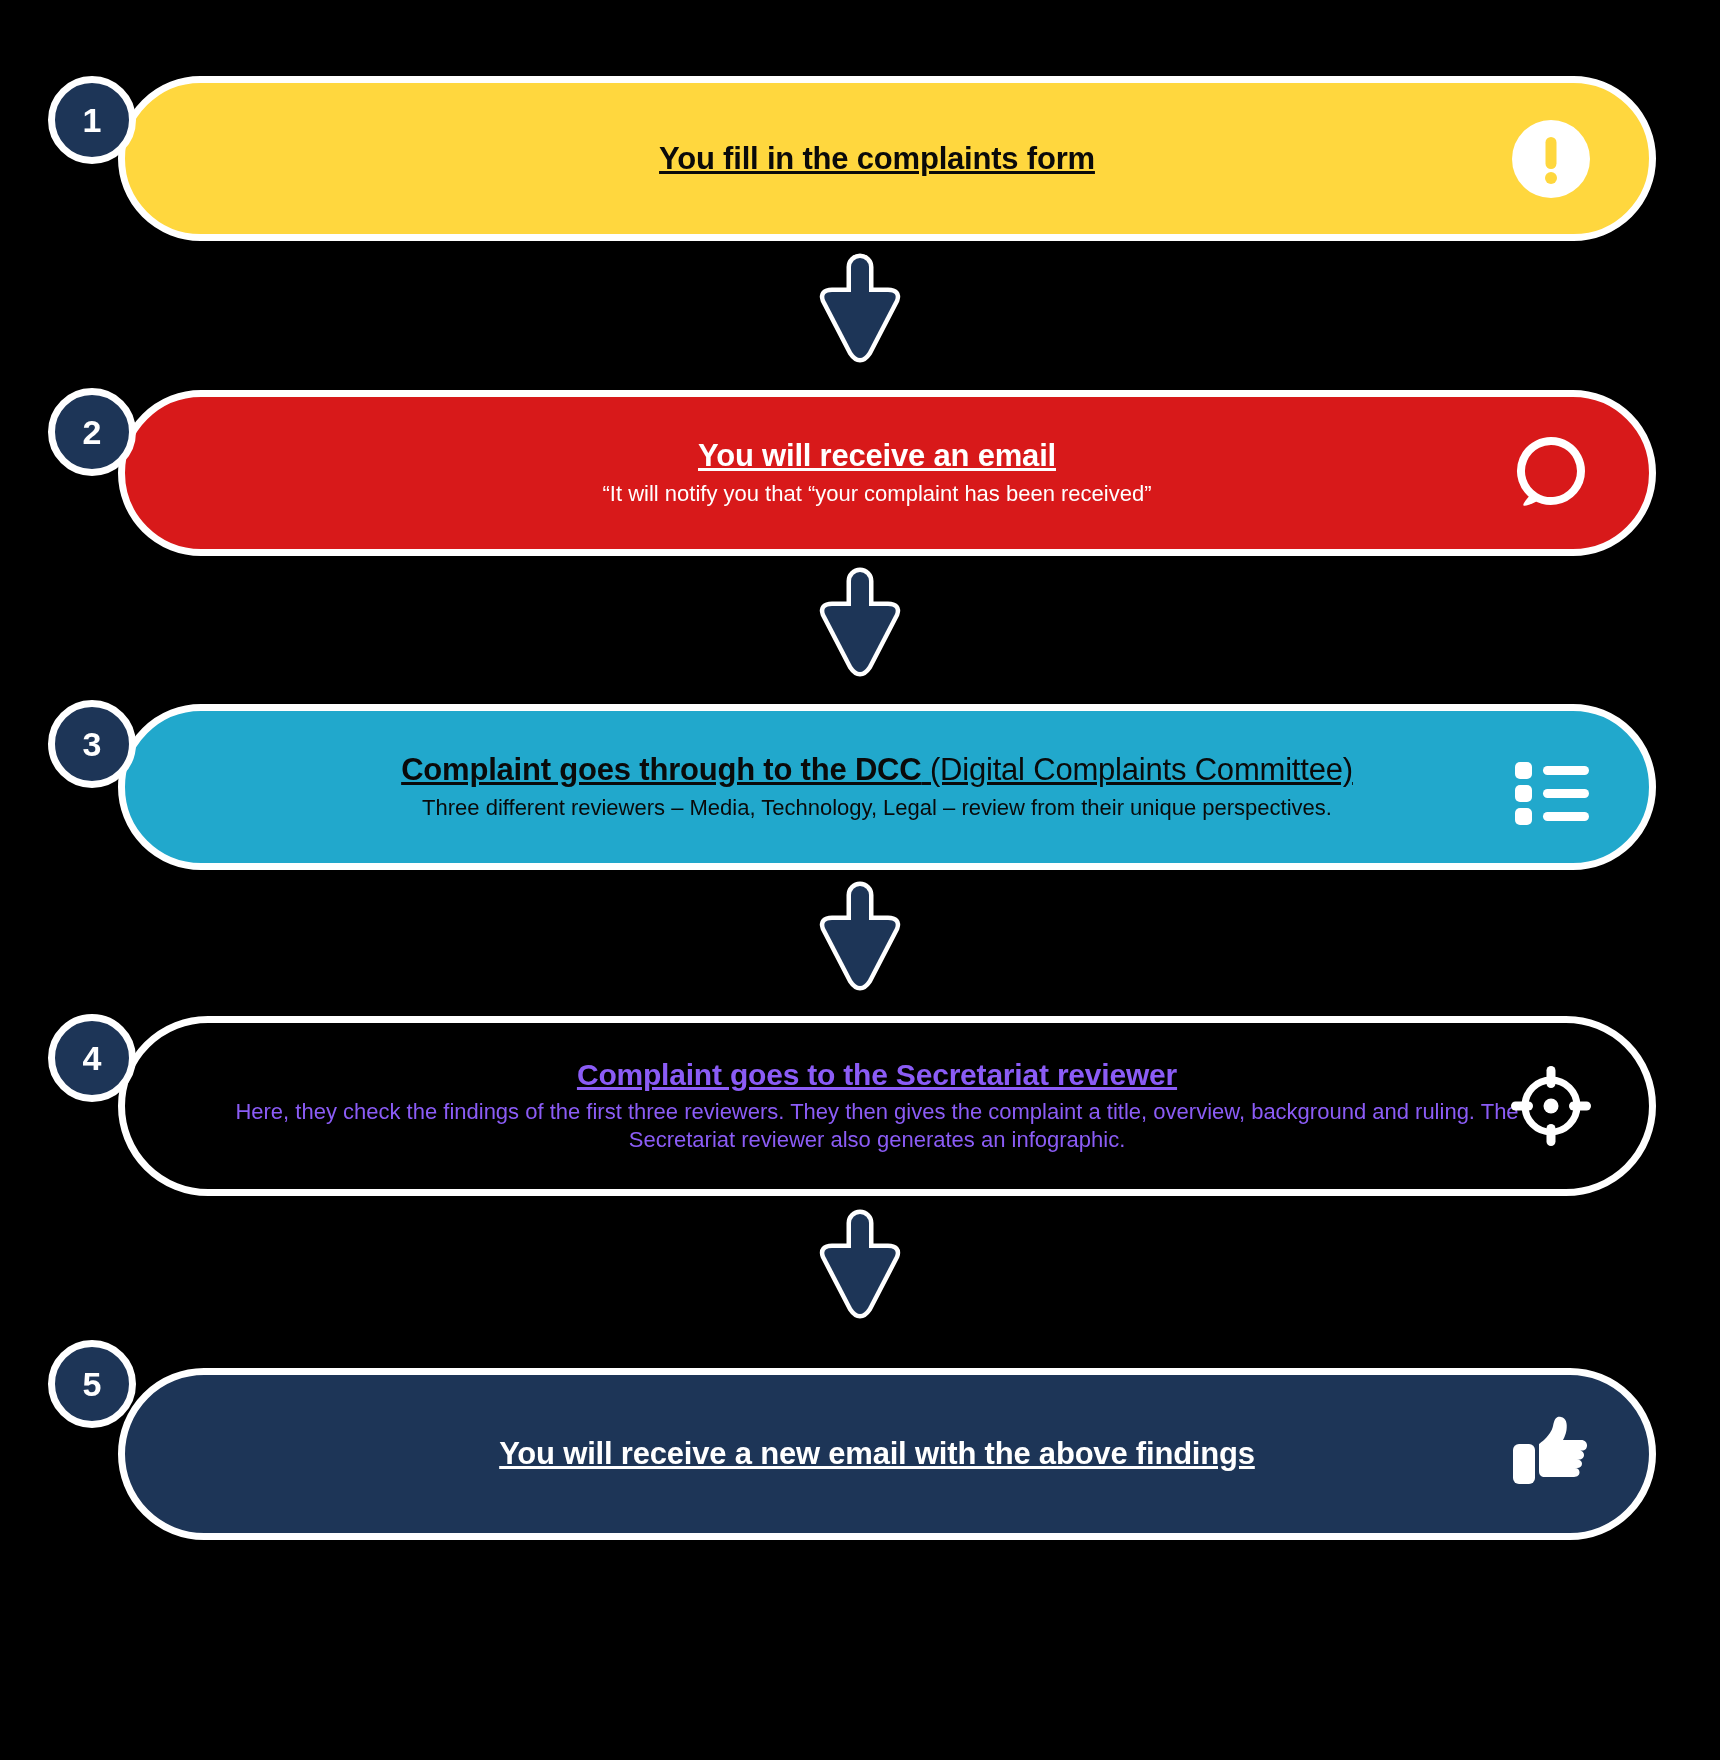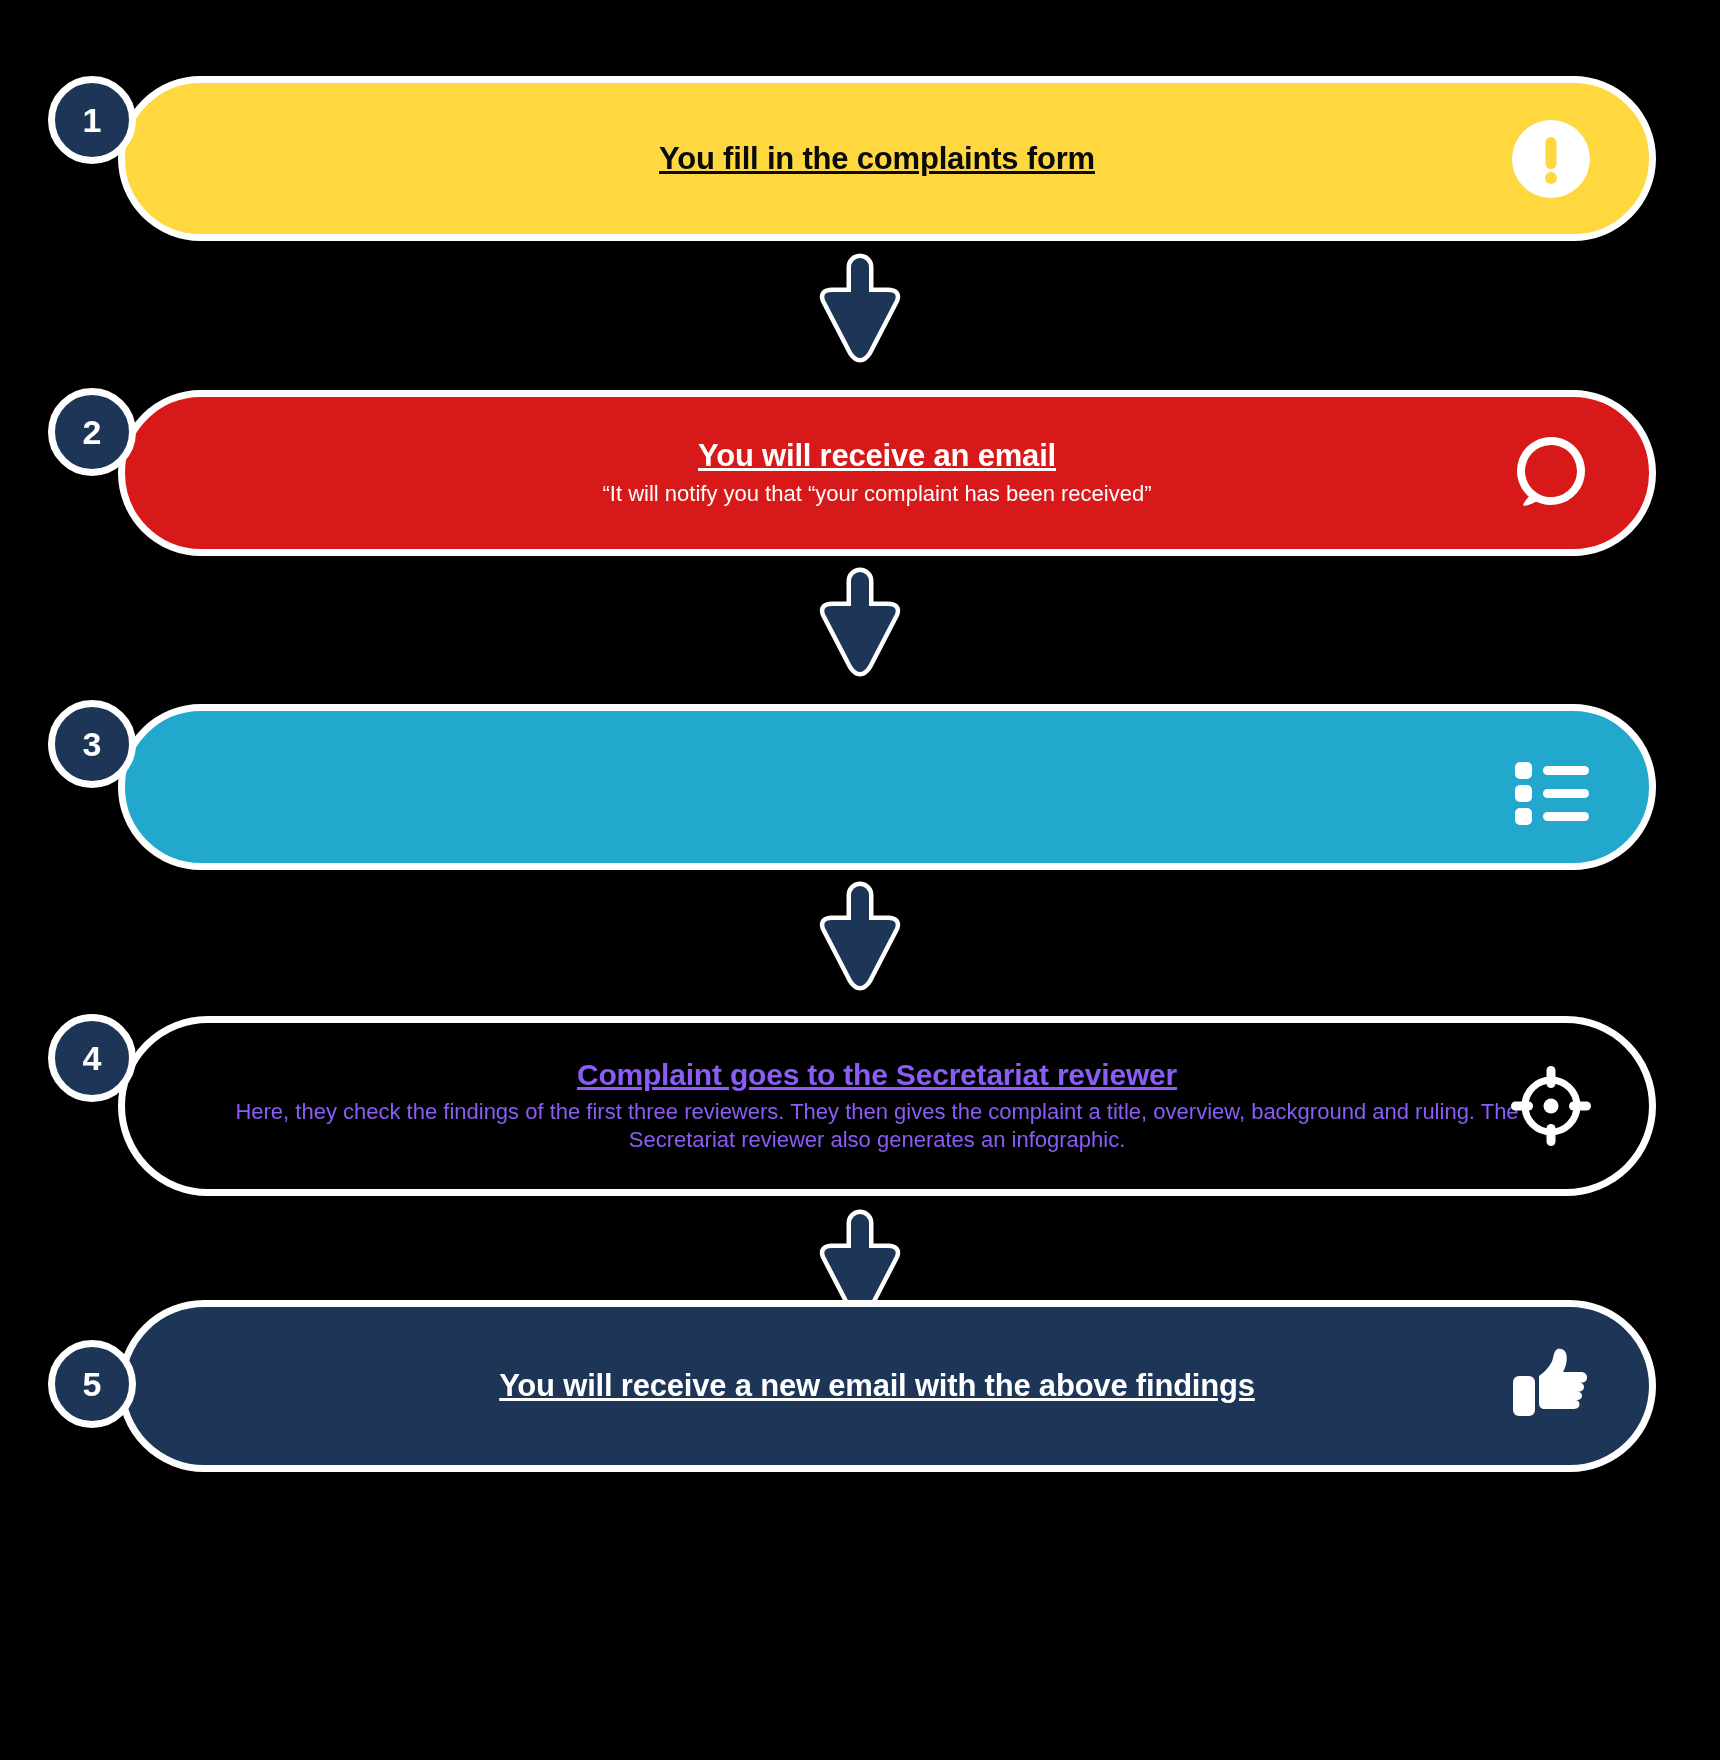--- a/index.html
+++ b/index.html
@@ -110,21 +110,21 @@
 
   
   #step1 .card { top: 76px;   height: 165px; }
   #step1 .badge { top: 76px; }
   #step2 .card { top: 390px;  height: 166px; justify-content: flex-end; }
   #step2 .badge { top: 388px; }
   #step3 .card { top: 704px;  height: 166px; }
   #step3 .badge { top: 700px; }
   #step4 .card { top: 1016px; height: 180px; }
   #step4 .badge { top: 1014px; }
-  #step5 .card { top: 1300px; height: 172px; }
+  #step5 .card { top: 1368px; height: 172px; }
   #step5 .badge { top: 1340px; }
 
   .t1 { font-size: 31px; }
   .t2 { font-size: 31px; }
   .t3 { font-size: 31px; }
   .t4 { font-size: 30px; }
   .t5 { font-size: 31px; }
   .s2 { font-size: 22px; }
   .s3 { font-size: 22px; }
   .s4 { font-size: 22px; }
@@ -191,20 +191,24 @@
       </g>
       <g fill="#1d3557">
         <rect x="41" y="6" width="18" height="48" rx="9"></rect>
         <path d="M15 48 Q12 40 22 40 L78 40 Q88 40 85 48 L58 100 Q50 112 42 100 Z"></path>
       </g>
     </svg>
   </div>
 
   <div class="step" id="step3">
     <div class="card c-blue">
+      <div class="card-inner">
+        <div class="card-title t3"><span>Complaint goes through to the DCC</span><span class="light"> (Digital Complaints Committee)</span></div>
+        <div class="card-sub s3">Three different reviewers – Media, Technology, Legal – review from their unique perspectives.</div>
+      </div>
       <div class="icon-slot">
         <svg width="84" height="84" viewBox="0 0 84 84">
           <g fill="#ffffff">
             <rect x="6" y="17" width="17" height="17" rx="5"></rect>
             <rect x="6" y="40" width="17" height="17" rx="5"></rect>
             <rect x="6" y="63" width="17" height="17" rx="5"></rect>
             <rect x="34" y="21" width="46" height="9" rx="4.5"></rect>
             <rect x="34" y="44" width="46" height="9" rx="4.5"></rect>
             <rect x="34" y="67" width="46" height="9" rx="4.5"></rect>
           </g>

